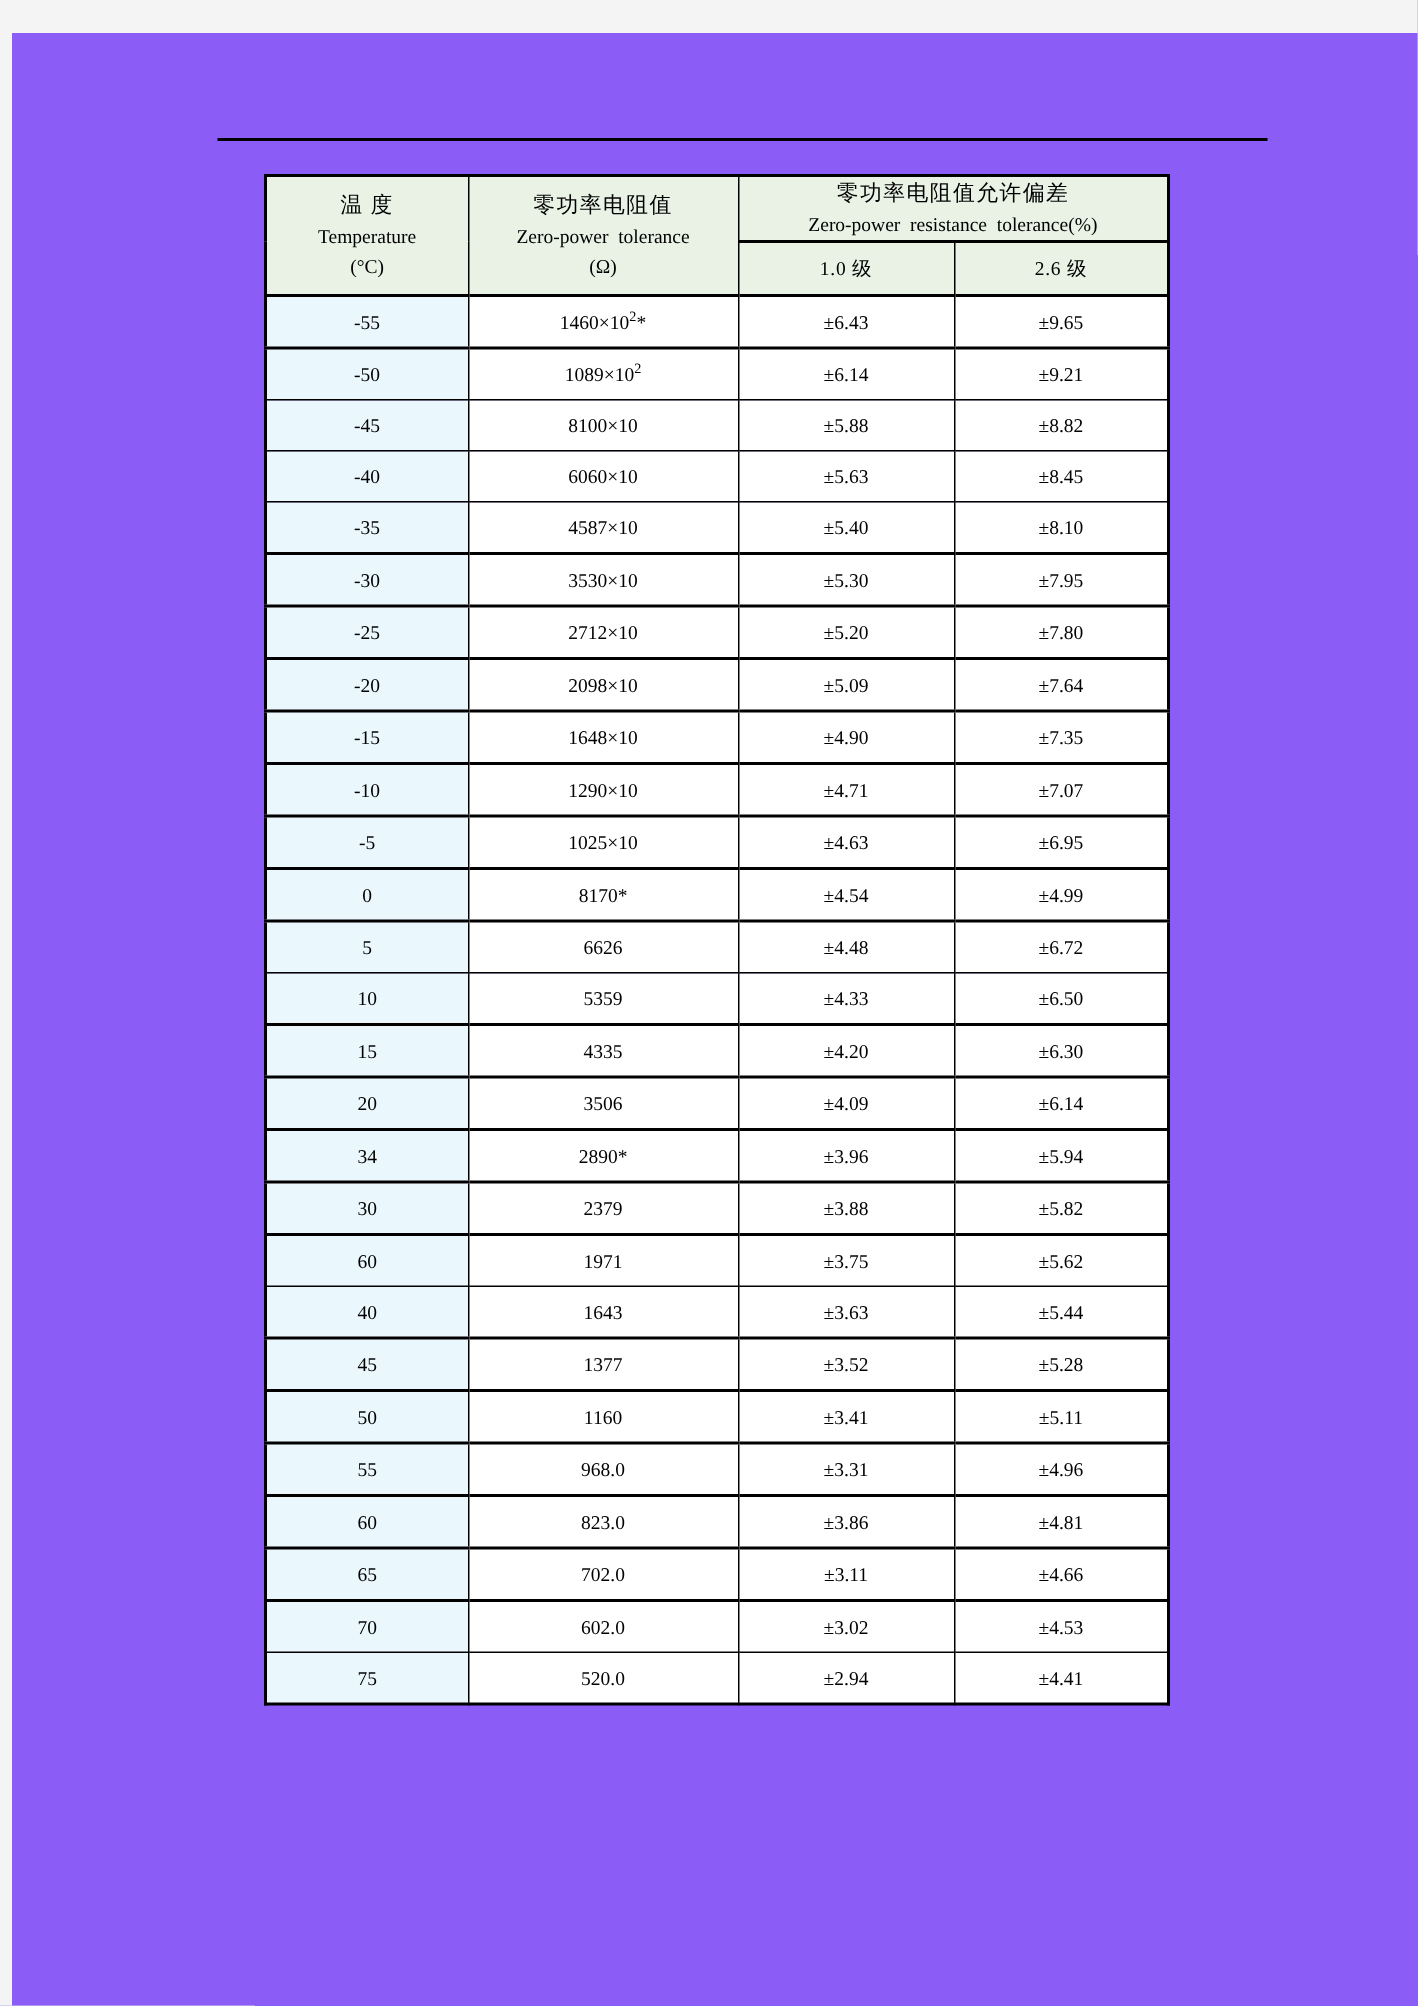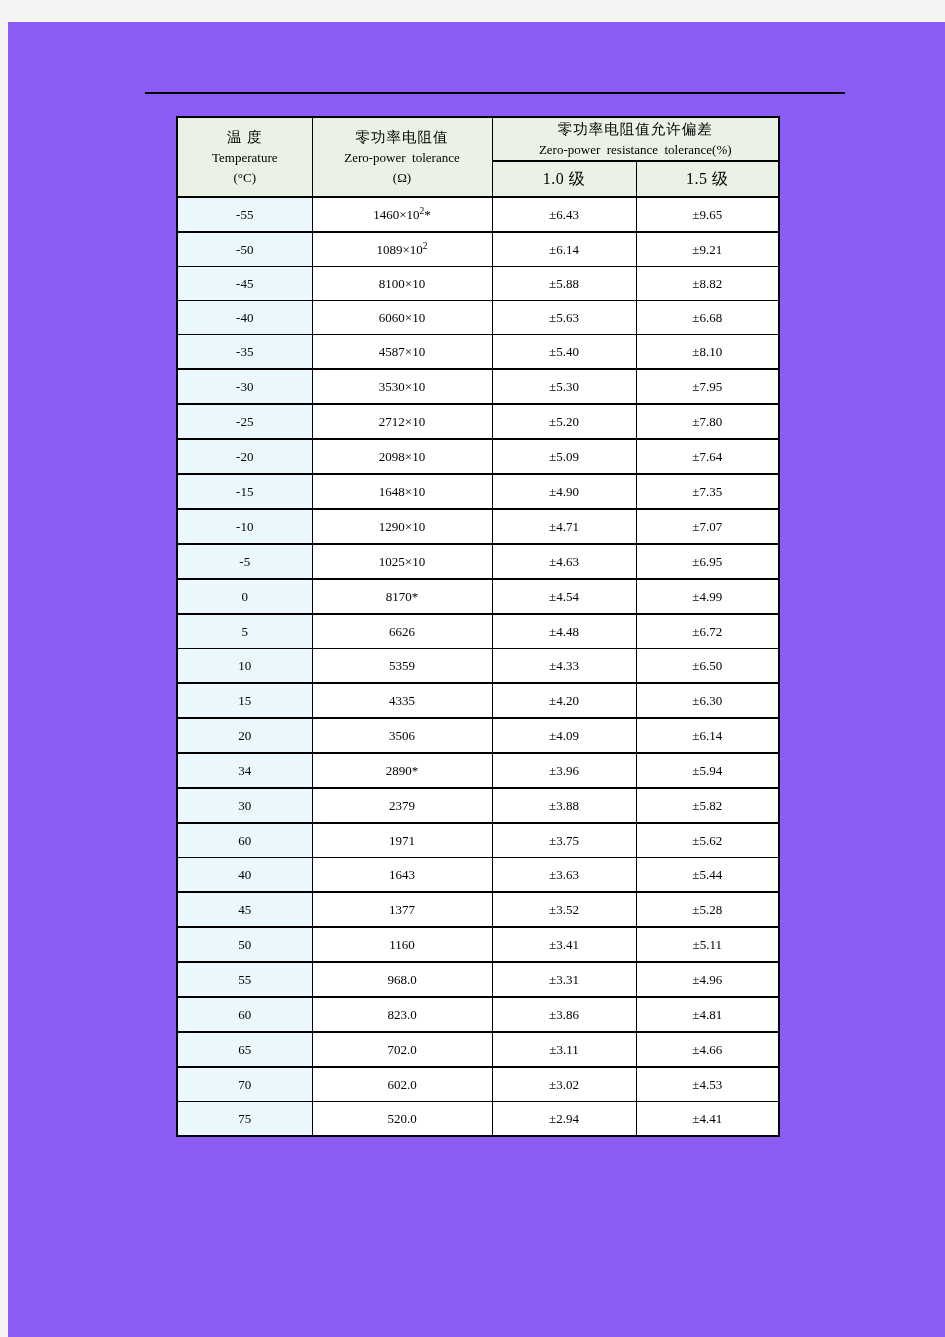--- a/index.html
+++ b/index.html
@@ -78,21 +78,21 @@
     line-height: 1.5;
     display: block;
     white-space: pre;
   }
   .unit {
     font-size: 13px;
     line-height: 1.5;
     display: block;
   }
   .grade {
-    font-size: 16px;
+    font-size: 13px;
     letter-spacing: 0.5px;
   }
   tr.drow td {
     height: 33px;
     font-size: 13px;
   }
   td.temp {
     background: #eaf7fd;
   }
   td.val, td.tol {
@@ -137,21 +137,21 @@
           <th class="hdr hdr-span" colspan="2">
             <span class="cn">零功率电阻值允许偏差</span>
             <span class="en">Zero-power  resistance  tolerance(%)</span>
           </th>
         </tr>
         <tr>
           <th class="hdr hdr-sub">
             <span class="grade">1.0 级</span>
           </th>
           <th class="hdr hdr-sub">
-            <span class="grade">1.5 级</span>
+            <span class="grade">2.6 级</span>
           </th>
         </tr>
       </thead>
       <tbody id="table-body">
           <tr class="drow">
             <td class="temp">-55</td>
             <td class="val">1460×10<sup>2</sup><span>*</span></td>
             <td class="tol">±6.43</td>
             <td class="tol">±9.65</td>
           </tr>
@@ -164,21 +164,21 @@
           <tr class="drow">
             <td class="temp">-45</td>
             <td class="val">8100×10</td>
             <td class="tol">±5.88</td>
             <td class="tol">±8.82</td>
           </tr>
           <tr class="drow">
             <td class="temp">-40</td>
             <td class="val">6060×10</td>
             <td class="tol">±5.63</td>
-            <td class="tol">±6.68</td>
+            <td class="tol">±8.45</td>
           </tr>
           <tr class="drow">
             <td class="temp">-35</td>
             <td class="val">4587×10</td>
             <td class="tol">±5.40</td>
             <td class="tol">±8.10</td>
           </tr>
           <tr class="drow heavy">
             <td class="temp">-30</td>
             <td class="val">3530×10</td>

